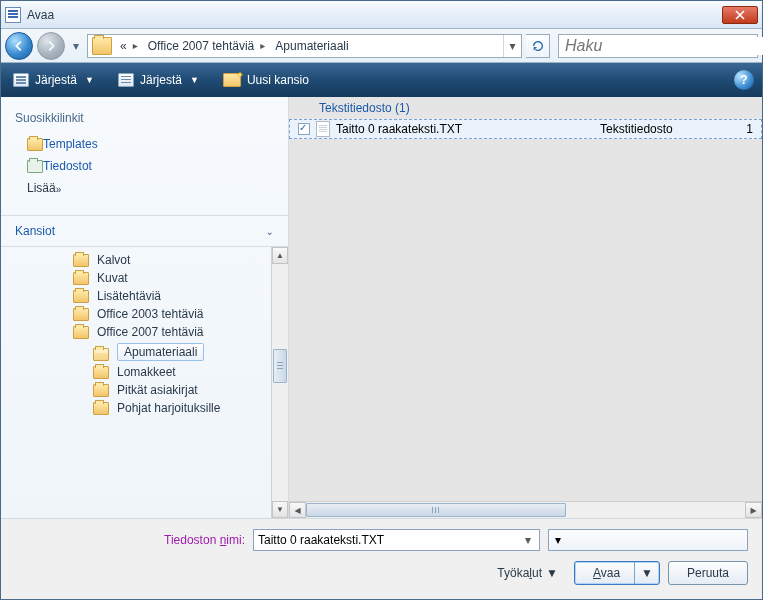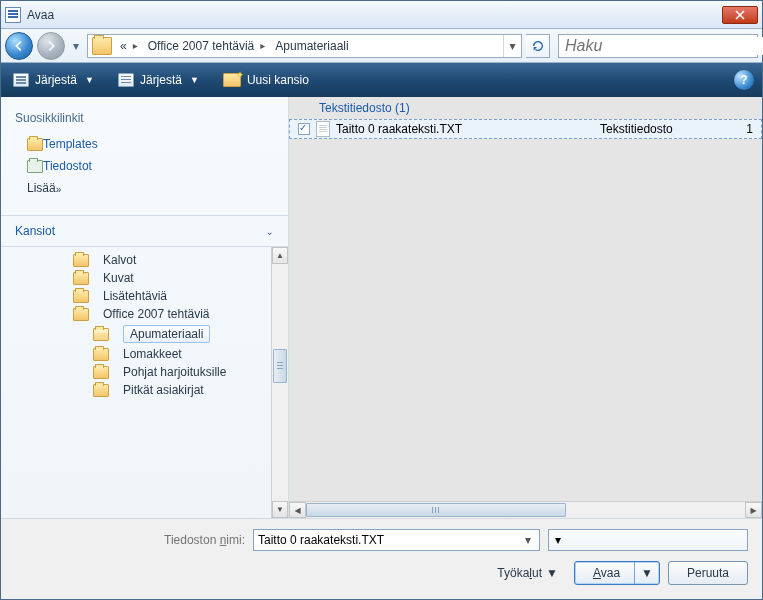--- a/index.html
+++ b/index.html
@@ -52,21 +52,21 @@
 .fav-item .chev2 { font-size: 10px; letter-spacing: -2px; }
 .fav-icon { width: 16px; height: 13px; background: linear-gradient(#ffe9a8,#f2c56a); border: 1px solid #cfa040; border-radius: 1px; position: relative; }
 .fav-icon::before { content: ''; position: absolute; top: -3px; left: 1px; width: 7px; height: 3px; background: #ffe9a8; border: 1px solid #cfa040; border-bottom: none; border-radius: 1px 1px 0 0; }
 .fav-icon.docs { background: #e8f2ea; border-color: #7aa87a; }
 .fav-icon.docs::before { background: #e8f2ea; border-color: #7aa87a; }
 
 .folders-head { padding: 8px 14px; color: #1a5aaa; border-top: 1px solid #d4dde5; border-bottom: 1px solid #d4dde5; display: flex; justify-content: space-between; align-items: center; cursor: pointer; }
 .tree { flex: 1; overflow: hidden; position: relative; }
 .tree-inner { position: absolute; inset: 0; overflow: hidden; }
 .tree-list { padding: 4px 2px; }
-.tree-item { display: flex; align-items: center; gap: 14px; padding: 2px 0 2px 70px; color: #2a3a4a; cursor: pointer; white-space: nowrap; }
+.tree-item { display: flex; align-items: flex-end; gap: 8px; padding: 2px 0 2px 70px; color: #2a3a4a; cursor: pointer; white-space: nowrap; }
 .tree-item.l2 { padding-left: 90px; }
 .tree-item.sel > .label { background: linear-gradient(#fefefe,#e9f2fc); border: 1px solid #9ac1e8; border-radius: 2px; padding: 1px 6px; }
 .tree-item .fi { width: 16px; height: 13px; background: linear-gradient(#ffe9a8,#f2c56a); border: 1px solid #cfa040; border-radius: 1px; position: relative; flex-shrink: 0; }
 .tree-item .fi::before { content: ''; position: absolute; top: -3px; left: 1px; width: 7px; height: 3px; background: #ffe9a8; border: 1px solid #cfa040; border-bottom: none; border-radius: 1px 1px 0 0; }
 .tree-item.sel .fi { background: linear-gradient(#ffe9a8,#f5d58a); box-shadow: inset 0 4px 0 rgba(255,255,255,.4); }
 .tree-sb { position: absolute; right: 0; top: 0; bottom: 0; width: 17px; background: #f0f0f0; border-left: 1px solid #d0d0d0; display: flex; flex-direction: column; }
 .tree-sb .arr { height: 17px; display: flex; align-items: center; justify-content: center; background: linear-gradient(#f8f8f8,#e4e4e4); border: 1px solid #c4c4c4; font-size: 8px; color: #555; cursor: pointer; }
 .tree-sb .track { flex: 1; position: relative; }
 .tree-sb .thumb { position: absolute; left: 1px; right: 1px; top: 85px; height: 34px; background: linear-gradient(to right, #e8eef4, #c9d8e6); border: 1px solid #9ab4ce; border-radius: 1px; cursor: pointer; }
 .tree-sb .thumb::after { content: ''; position: absolute; left: 3px; right: 3px; top: 50%; margin-top: -4px; height: 1px; background: #8aa4c0; box-shadow: 0 3px 0 #8aa4c0, 0 6px 0 #8aa4c0; }
@@ -91,21 +91,21 @@
 .filerow .doc::after { content: ''; position: absolute; left: 2px; right: 2px; top: 3px; height: 1px; background: #c8d0d8; box-shadow: 0 2px 0 #c8d0d8, 0 4px 0 #c8d0d8, 0 6px 0 #c8d0d8; }
 
 .hscroll { height: 17px; background: #f0f0f0; border-top: 1px solid #d0d0d0; display: flex; }
 .hscroll .arr { width: 17px; display: flex; align-items: center; justify-content: center; background: linear-gradient(#f8f8f8,#e4e4e4); border: 1px solid #c4c4c4; font-size: 8px; color: #555; cursor: pointer; }
 .hscroll .track { flex: 1; position: relative; }
 .hscroll .thumb { position: absolute; top: 1px; bottom: 1px; left: 0; width: 260px; background: linear-gradient(#e8eef4,#c9d8e6); border: 1px solid #9ab4ce; border-radius: 1px; cursor: pointer; }
 .hscroll .thumb::after { content: ''; position: absolute; top: 3px; bottom: 3px; left: 50%; margin-left: -4px; width: 1px; background: #8aa4c0; box-shadow: 3px 0 0 #8aa4c0, 6px 0 0 #8aa4c0; }
 
 .footer { background: #f0f0f0; border-top: 1px solid #d0d8e0; padding: 10px 14px 14px; }
 .row1 { display: flex; align-items: center; gap: 8px; margin-bottom: 10px; }
-.row1 .lbl { width: 230px; text-align: right; color: #737373; }
+.row1 .lbl { width: 230px; text-align: right; color: #a21caf; }
 .row1 .lbl u { text-decoration: underline; }
 .row1 .fname { flex: 1; height: 22px; border: 1px solid #8aa4c0; background: #fff; display: flex; align-items: center; padding: 0 4px; }
 .row1 .fname input { flex: 1; border: none; outline: none; font-size: 12px; }
 .row1 .fname .drop { width: 14px; text-align: center; color: #555; cursor: pointer; }
 .row1 .ftype { width: 200px; height: 22px; border: 1px solid #8aa4c0; background: linear-gradient(#fdfdfd,#eef4fa); display: flex; align-items: center; padding: 0 6px; cursor: pointer; }
 .row1 .ftype span { flex: 1; }
 .row2 { display: flex; align-items: center; justify-content: flex-end; gap: 8px; }
 .row2 .tools { display: flex; align-items: center; gap: 4px; margin-right: 8px; color: #2a3a4a; cursor: pointer; }
 .btn { height: 24px; border: 1px solid #7a94ae; background: linear-gradient(#fdfdfd,#e4ecf4); border-radius: 3px; padding: 0 18px; display: flex; align-items: center; cursor: pointer; color: #2a3a4a; }
 .btn.primary { border: 1px solid #3a7ac0; box-shadow: inset 0 0 0 1px #aed4f8; padding: 0 0 0 18px; }
@@ -223,37 +223,41 @@
             <div class="tree-item">
                 <div class="fi"></div>
                 <span class="label">Kuvat</span>
               </div>
             <div class="tree-item">
                 <div class="fi"></div>
                 <span class="label">Lisätehtäviä</span>
               </div>
             <div class="tree-item">
                 <div class="fi"></div>
+                <span class="label">Office 2003 tehtäviä</span>
+              </div>
+            <div class="tree-item">
+                <div class="fi"></div>
                 <span class="label">Office 2007 tehtäviä</span>
               </div>
             <div class="tree-item l2 sel">
                 <div class="fi"></div>
                 <span class="label">Apumateriaali</span>
               </div>
             <div class="tree-item l2">
                 <div class="fi"></div>
                 <span class="label">Lomakkeet</span>
               </div>
             <div class="tree-item l2">
                 <div class="fi"></div>
+                <span class="label">Pitkät asiakirjat</span>
+              </div>
+            <div class="tree-item l2">
+                <div class="fi"></div>
                 <span class="label">Pohjat harjoituksille</span>
-              </div>
-            <div class="tree-item l2">
-                <div class="fi"></div>
-                <span class="label">Pitkät asiakirjat</span>
               </div>
           </div>
         </div>
         <div class="tree-sb">
           <div class="arr">▲</div>
           <div class="track">
               <div class="thumb"></div>
             </div>
           <div class="arr">▼</div>
         </div>

